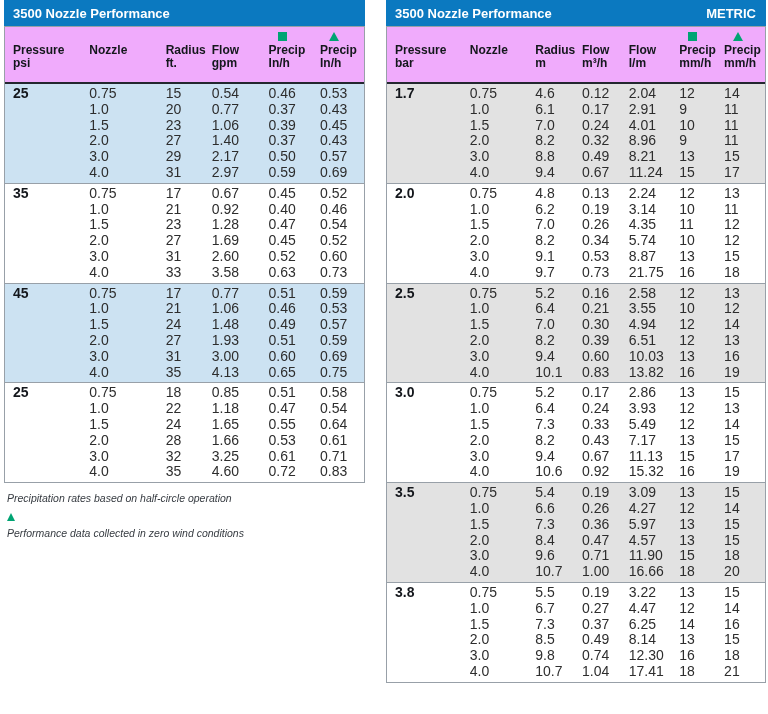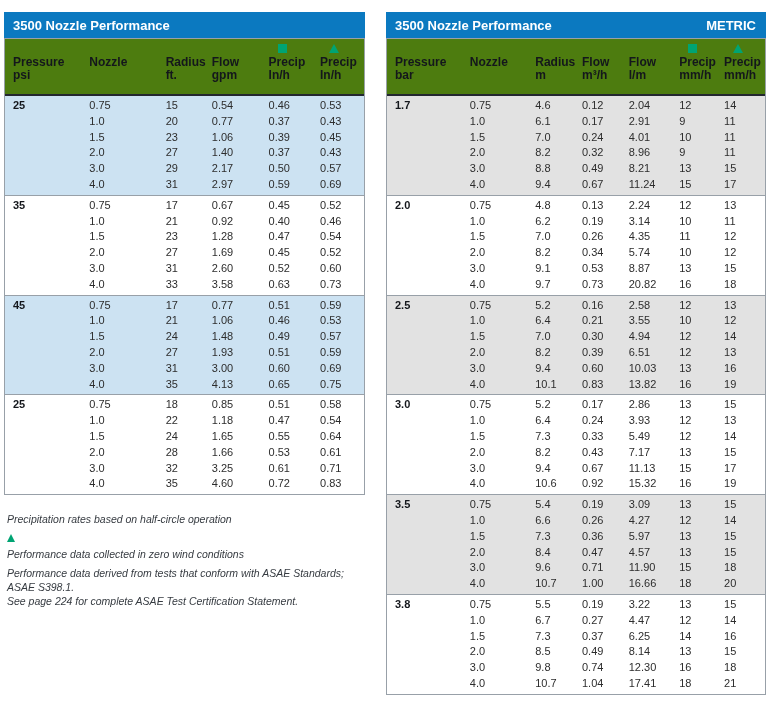--- a/index.html
+++ b/index.html
@@ -14,21 +14,21 @@
     --foottext:#363b41;
   }
   *{box-sizing:border-box;margin:0;padding:0;}
   html,body{width:768px;height:714px;}
   body{
     position:relative;
     background:#ffffff;
     font-family:"Liberation Sans", sans-serif;
     overflow:hidden;
   }
-  .panel{position:absolute;top:12px;}
+  .panel{position:absolute;top:0;}
   .panel.left{left:4px;width:361px;}
   .panel.right{left:386px;width:380px;}
 
   .titlebar{
     height:26px;
     background:var(--blue);
     color:#ffffff;
     font-weight:bold;
     font-size:13px;
     display:flex;
@@ -39,21 +39,21 @@
   .tblbox{
     border:1px solid var(--border);
     background:#ffffff;
   }
   .thead{
     display:grid;
     align-items:end;
     padding:5px 0 12px 4px;
     min-height:51px;
     border-bottom:2px solid var(--darkline);
-    background:#4d7c0f;
+    background:#f0abfc;
   }
   .hcell{
     display:flex;
     flex-direction:column;
     justify-content:flex-end;
     padding-left:4px;
     color:var(--headtext);
     font-weight:bold;
     font-size:12px;
     line-height:13px;
@@ -61,33 +61,33 @@
   .hname{display:block;}
   .hunit{display:block;min-height:13px;}
   .hicon{display:block;margin:0 0 3px 9px;}
   .hicon.square{width:9px;height:9px;background:var(--green);}
   .hicon.triangle{
     width:0;height:0;background:none;
     border-left:5px solid transparent;
     border-right:5px solid transparent;
     border-bottom:9px solid var(--green);
   }
-  .tbody{font-size:11px;color:var(--bodytext);}
+  .tbody{font-size:14px;color:var(--bodytext);}
   .block{border-bottom:1px solid var(--border);padding:2px 0 2px 4px;}
   .block:last-child{border-bottom:none;}
   .imperial .block.hl{background:var(--band-blue);}
   .metric .block.hl{background:var(--band-gray);}
   .trow{display:grid;height:15.8px;line-height:15.8px;}
   .tcell{padding-left:4px;white-space:nowrap;}
   .tcell.pcol{font-weight:bold;color:var(--headtext);}
 
   .imperial .thead,.imperial .trow{grid-template-columns:21.5% 21.5% 13% 16% 14.5% 13.5%;}
   .metric .thead,.metric .trow{grid-template-columns:20% 17.5% 12.5% 12.5% 13.5% 12% 12%;}
 
-  .footnotes{margin-top:17px;padding-left:3px;}
+  .footnotes{margin-top:8px;padding-left:3px;}
   .fnote{
     display:flex;
     align-items:flex-start;
     font-style:italic;
     font-size:10.5px;
     line-height:14px;
     color:var(--foottext);
     margin-bottom:5px;
   }
   .ftext{white-space:pre-line;}
@@ -342,24 +342,20 @@
   <div class="footnotes">
       <div class="fnote">
         <span class="ftext">Precipitation rates based on half-circle operation</span>
       </div>
       <div class="fnote">
         <span class="ficon triangle"></span>
       </div>
       <div class="fnote">
         <span class="ftext">Performance data collected in zero wind conditions</span>
       </div>
-      <div class="fnote">
-        <span class="ftext">Performance data derived from tests that conform with ASAE Standards; ASAE S398.1.
-See page 224 for complete ASAE Test Certification Statement.</span>
-      </div>
     </div>
 </section>
 
 <section class="panel right">
   <div class="titlebar">
     <span class="tb-title">3500 Nozzle Performance</span>
     <span class="tb-badge">METRIC</span>
   </div>
   <div class="tblbox metric">
     <div class="thead">
@@ -495,21 +491,21 @@
             <div class="tcell">0.53</div>
             <div class="tcell">8.87</div>
             <div class="tcell">13</div>
             <div class="tcell">15</div>
           </div>
           <div class="trow">
             <div class="tcell pcol"></div>
             <div class="tcell">4.0</div>
             <div class="tcell">9.7</div>
             <div class="tcell">0.73</div>
-            <div class="tcell">20.82</div>
+            <div class="tcell">21.75</div>
             <div class="tcell">16</div>
             <div class="tcell">18</div>
           </div>
         </div>
         <div class="block hl">
           <div class="trow">
             <div class="tcell pcol">2.5</div>
             <div class="tcell">0.75</div>
             <div class="tcell">5.2</div>
             <div class="tcell">0.16</div>

